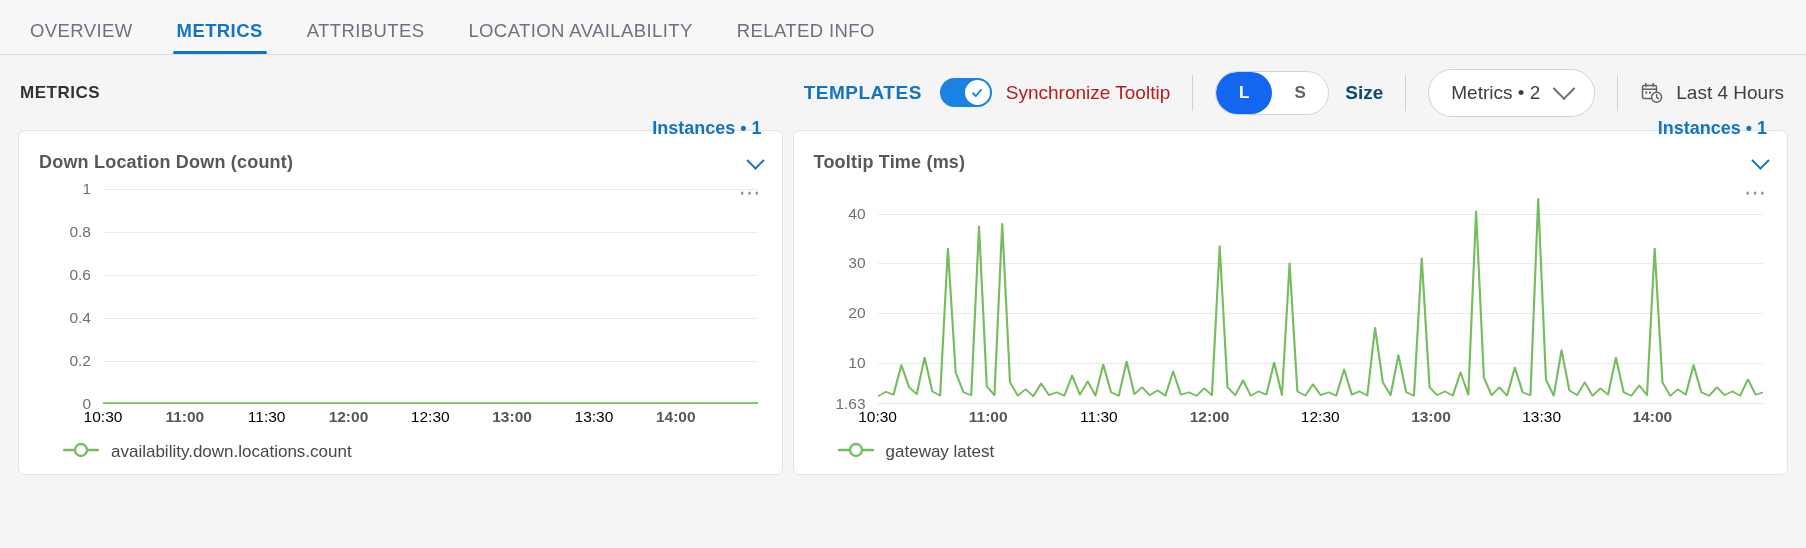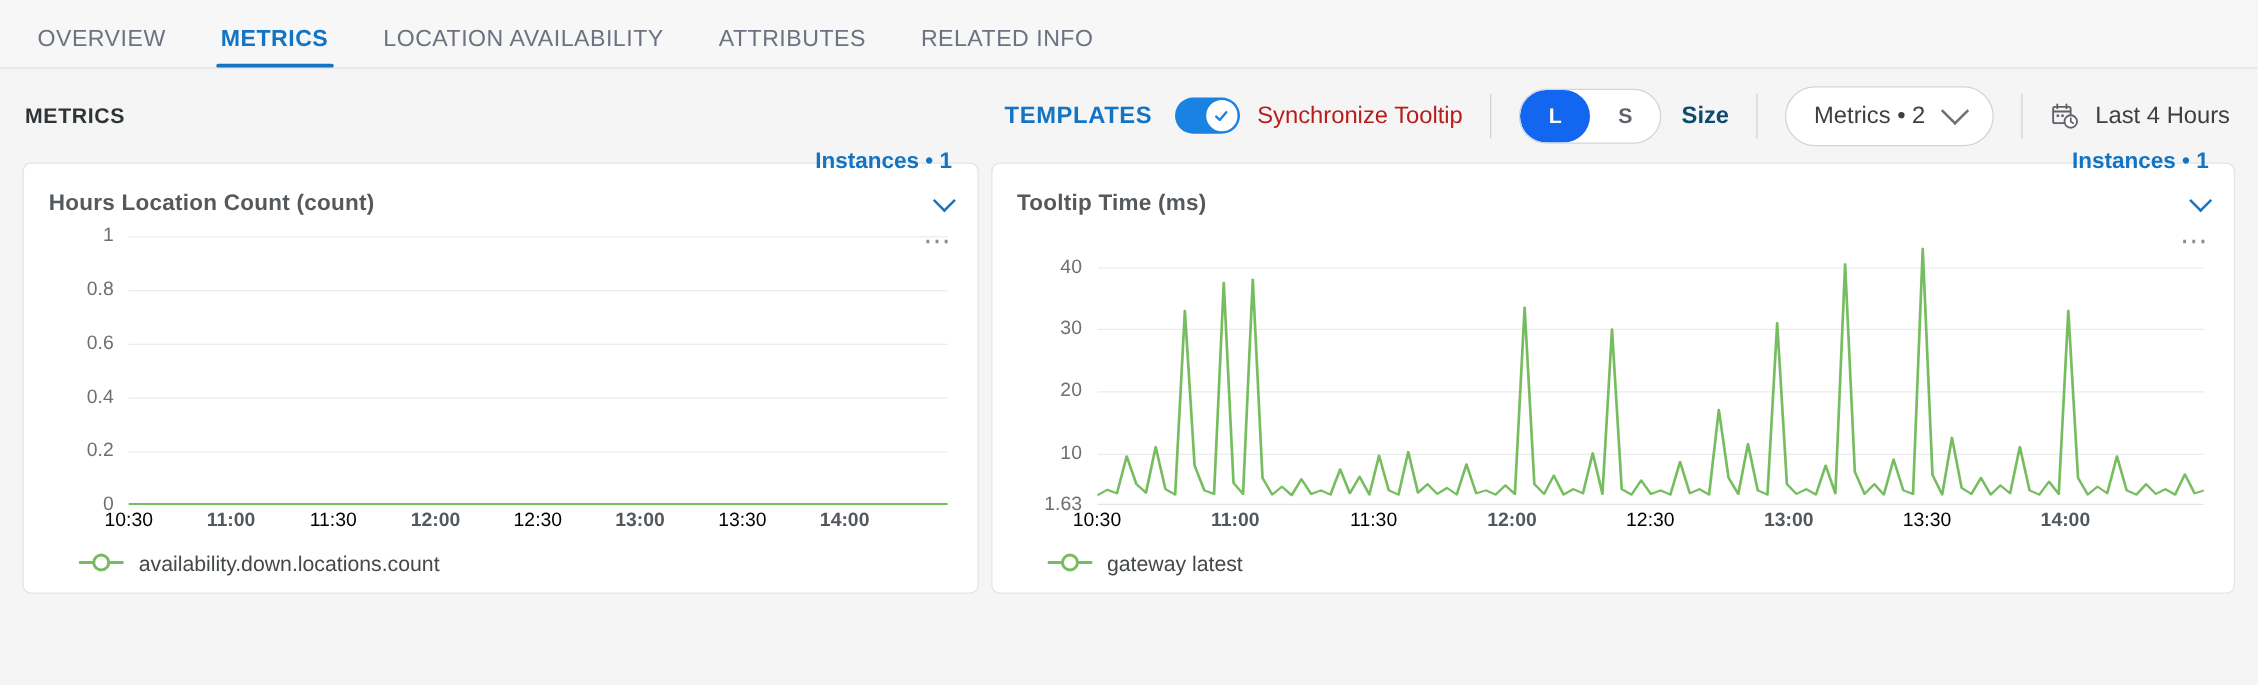--- a/index.html
+++ b/index.html
@@ -128,22 +128,22 @@
   .legend-text{font-size:17px;color:#44484b;}
 </style>
 </head>
 <body>
 
 <div class="app">
 
   <div class="tabbar">
     <div class="tab"><span>OVERVIEW</span></div>
     <div class="tab active"><span>METRICS</span></div>
+    <div class="tab"><span>ATTRIBUTES</span></div>
     <div class="tab"><span>LOCATION AVAILABILITY</span></div>
-    <div class="tab"><span>ATTRIBUTES</span></div>
     <div class="tab"><span>RELATED INFO</span></div>
   </div>
 
   <div class="toolbar">
     <div class="toolbar-title">METRICS</div>
 
     <div class="toolbar-right">
 
       <div class="templates-link">TEMPLATES</div>
 
@@ -187,21 +187,21 @@
         <span class="timerange-text">Last 4 Hours</span>
       </div>
 
     </div>
   </div>
 
   <div class="cards">
 
     <div class="card left">
       <div class="card-head">
-        <div class="card-title">Hours Location Count (count)</div>
+        <div class="card-title">Down Location Down (count)</div>
         <div class="card-head-right">
           <div class="instances">
             <span>Instances • 1</span>
           </div>
           <span class="chev-sm"></span>
           <span class="kebab">⋯</span>
         </div>
       </div>
 
       <div class="plot">

